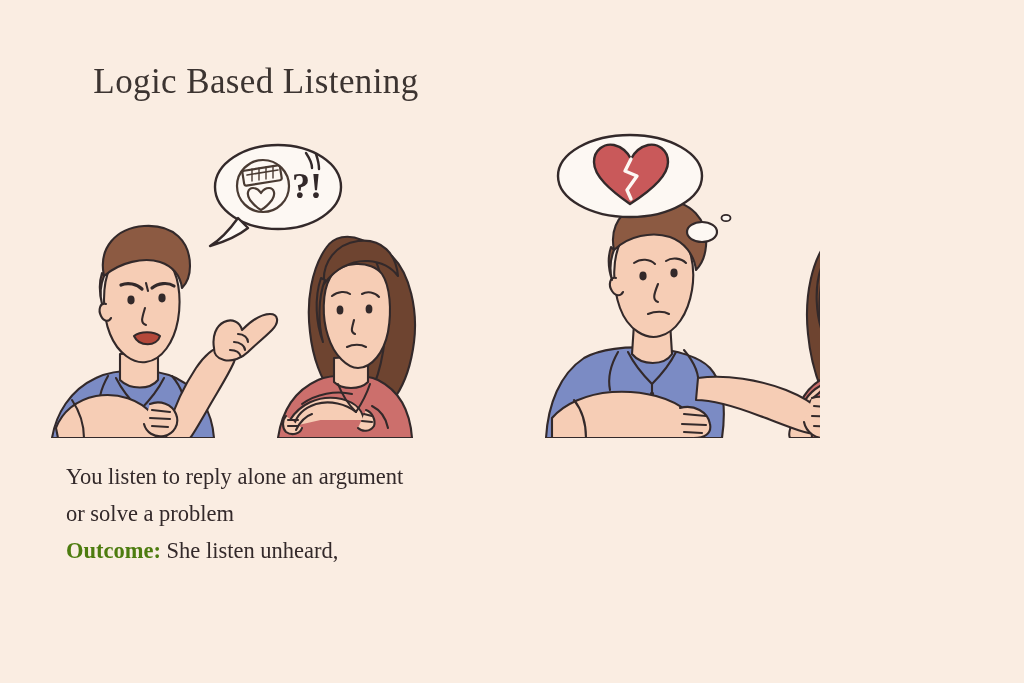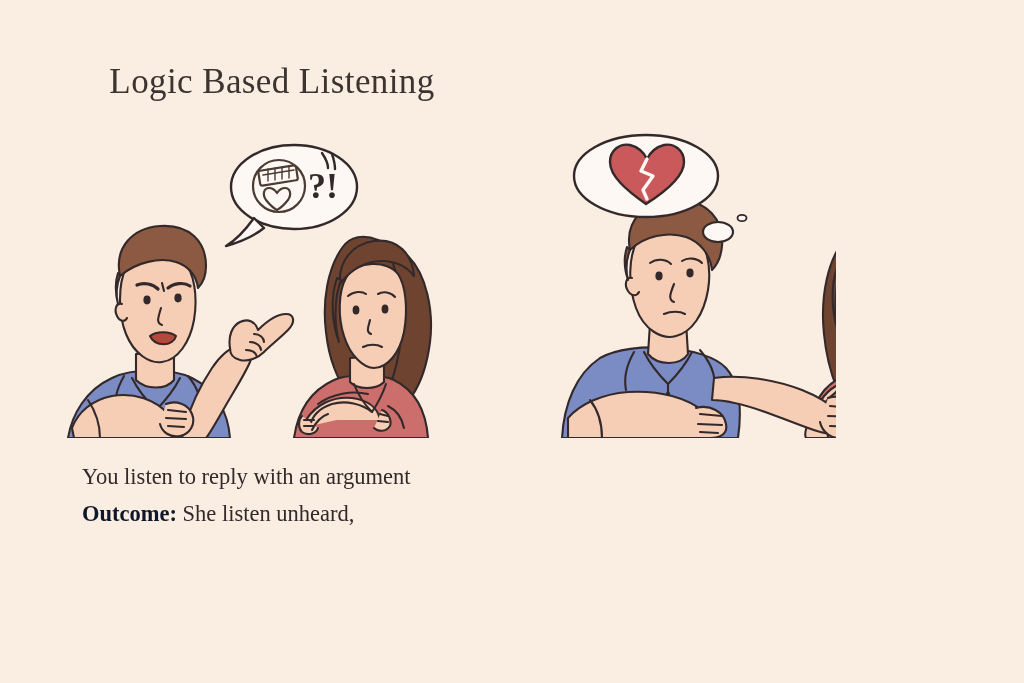--- a/index.html
+++ b/index.html
@@ -10,21 +10,20 @@
   }
   body {
     font-family: "Liberation Serif", "DejaVu Serif", serif;
   }
   #infographic {
     position: relative;
     width: 820px;
     height: 683px;
     background: #faede2;
     overflow: hidden;
-    margin-left: 16px;
   }
   .panel {
     position: absolute;
     top: 0;
     width: 512px;
     height: 683px;
   }
   .panel-left  { left: 0; }
   .panel-right { left: 512px; }
 
@@ -56,21 +55,21 @@
     width: 452px;
     font-family: "Liberation Serif", "DejaVu Serif", serif;
     font-size: 22.5px;
     line-height: 37px;
     color: #33292a;
   }
   .panel-left  .body-text { left: 66px; }
 
   .body-text p { margin: 0; }
   .outcome-label { font-weight: bold; }
-  .outcome-red   { color: #0f172a; }
+  .outcome-red   { color: #4d7c0f; }
 </style>
 </head>
 <body>
 
 <div id="infographic">
 
   <div class="panel panel-left">
 
     <div class="panel-title">Logic Based Listening</div>
 
@@ -204,21 +203,22 @@
             <text x="292" y="70" font-family="'Liberation Serif', serif" font-size="36" font-weight="bold" fill="#33292a" stroke="none">?!</text>
             <path d="M306 25 C310 31 312 36 312 40" stroke-width="2.4"></path>
             <path d="M316 26 C318 32 319 37 319 41" stroke-width="2.4"></path>
           </g>
 
         </g>
       </svg>
     </div>
 
     <div class="body-text">
-      <p>You listen to reply with an argument</p>
+      <p>You listen to reply alone an argument</p>
+      <p>or solve a problem</p>
       <p><span class="outcome-label outcome-red">Outcome:</span><span> She listen unheard,</span></p>
     </div>
   </div>
 
   <div class="panel panel-right">
 
 
     <div class="art">
       <svg viewBox="0 0 512 310" xmlns="http://www.w3.org/2000/svg">
         <defs>

